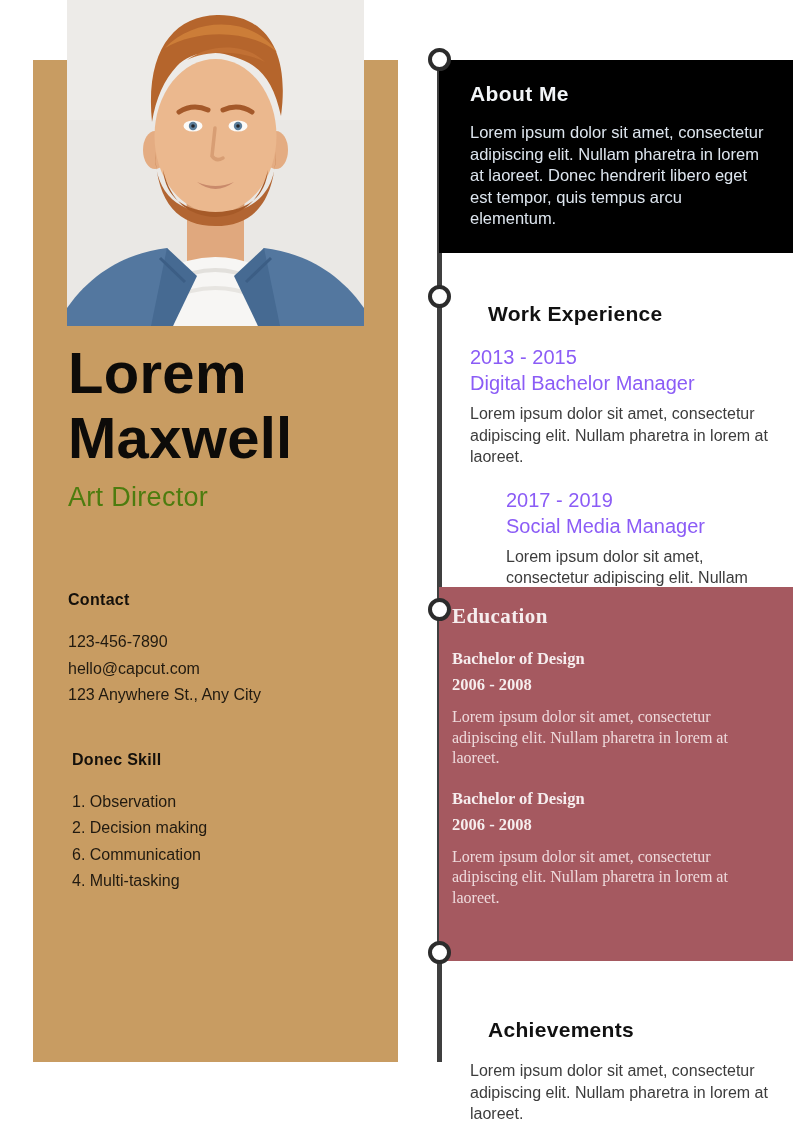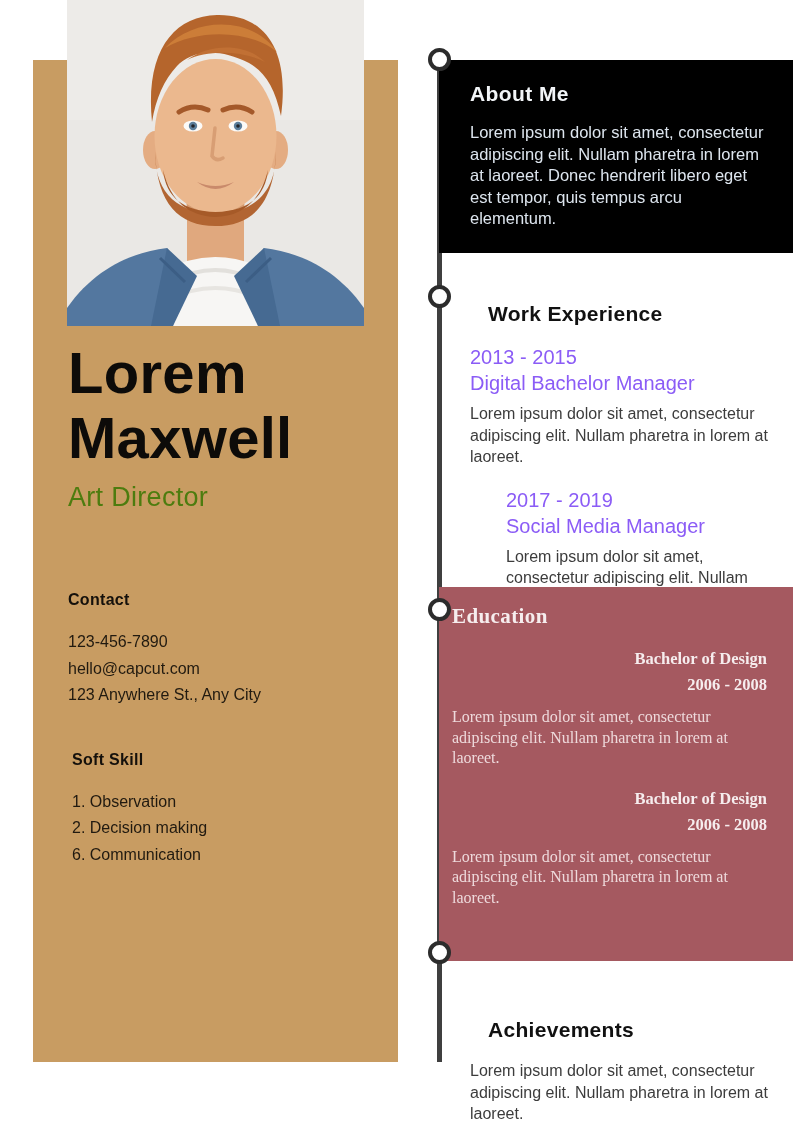--- a/index.html
+++ b/index.html
@@ -84,21 +84,21 @@
   }
   .education-box{
     top:587px;width:354px;height:374px;
     color:#f1e2e4;padding:17px 26px 0 13px;font-family:Liberation Serif, serif;
   }
   .education-box h2{
     margin:0;font-size:21px;font-weight:600;letter-spacing:0.4px;color:#f6edee;
   }
   .edu-entry{margin-top:17px;}
   .edu-degree,.edu-dates{
-    font-size:16.5px;line-height:26px;font-weight:600;color:#f6edee;text-align:right;
+    font-size:16.5px;line-height:26px;font-weight:600;color:#f6edee;
   }
   .edu-desc{
     margin-top:9px;font-size:16px;line-height:20.5px;color:#eedadc;
   }
   .achievements-section p.entry-desc{margin-top:16px;}
 </style>
 </head>
 <body>
 
 <div class="page">
@@ -159,25 +159,26 @@
     </div>
     <div class="job-title">Art Director</div>
 
     <div class="side-heading contact-heading">Contact</div>
     <ul class="contact-list">
       <li>123-456-7890</li>
       <li>hello@capcut.com</li>
       <li>123 Anywhere St., Any City</li>
     </ul>
 
-    <div class="side-heading skill-heading">Soft Skill</div>
+    <div class="side-heading skill-heading">Donec Skill</div>
     <ul class="skill-list">
       <li>1. Observation</li>
       <li>2. Decision making</li>
       <li>6. Communication</li>
+      <li>4. Multi-tasking</li>
     </ul>
   </div>
 
   <div class="timeline-line" style="background-color: rgb(63, 63, 63);"></div>
   <div class="timeline-dot dot-about"></div>
   <div class="timeline-dot dot-work"></div>
   <div class="timeline-dot dot-education"></div>
   <div class="timeline-dot dot-achievements"></div>
 
   <section class="box about-box" style="background-color: #000000;">

